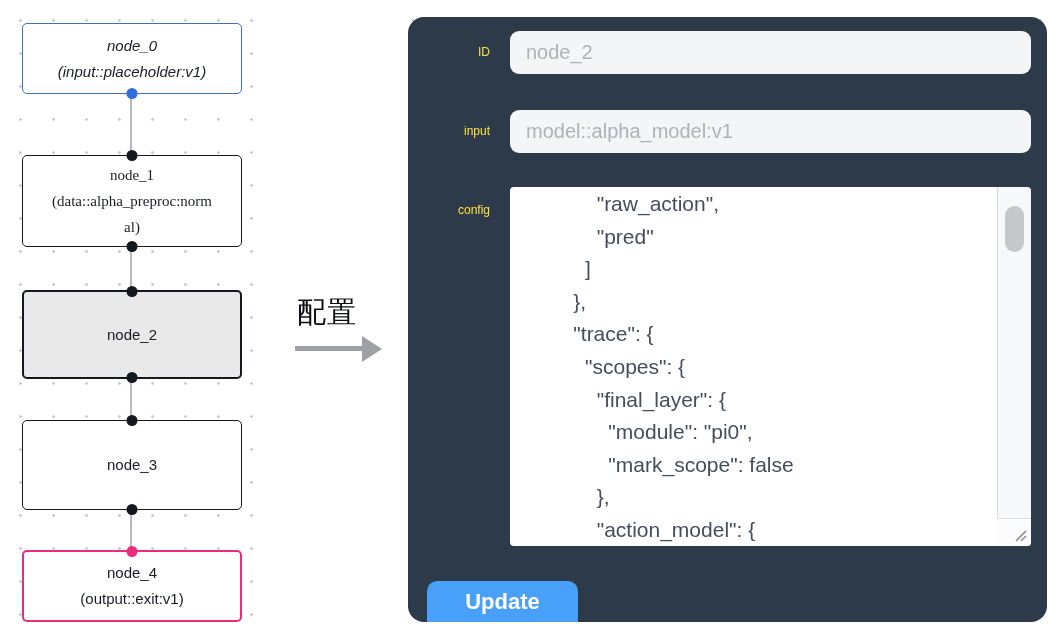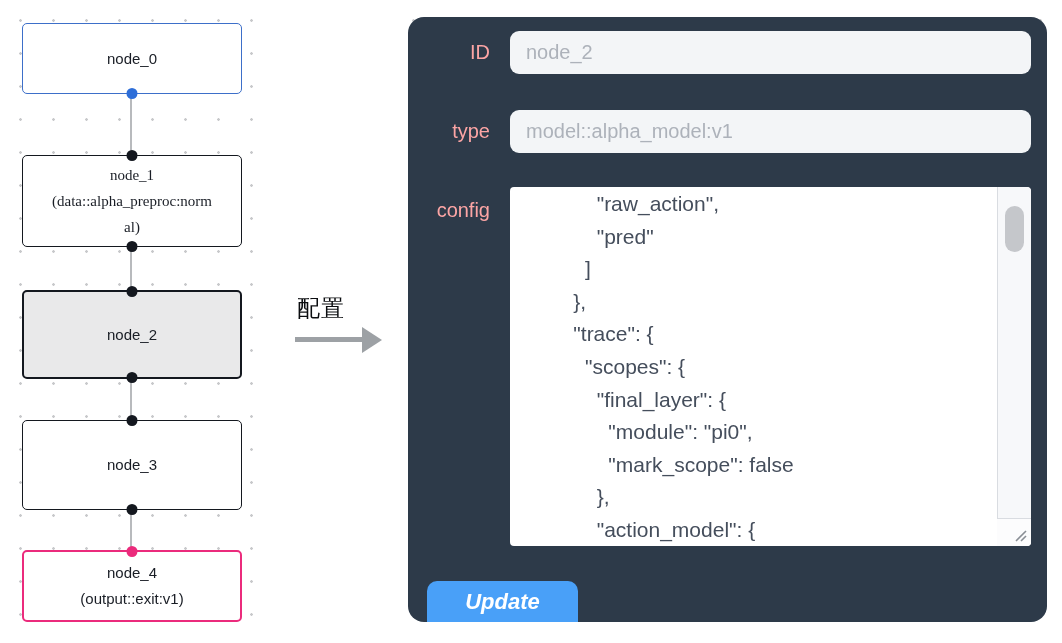--- a/index.html
+++ b/index.html
@@ -27,37 +27,37 @@
 
   .node {
     position:absolute; left:22px; width:220px;
     background:#ffffff; border:1.5px solid #14181f; border-radius:5px;
     display:flex; flex-direction:column; justify-content:center;
     text-align:center; padding:0 26px;
     font-size:15px; line-height:26px; color:#191d25;
     word-break:break-all;
   }
   .node .node-name { word-break:normal; }
-  .node.variant-input    { border-color:#3d6fc9; }
+  .node.variant-input    { border-color:#3d6fc9;font-style:italic; }
   .node.variant-selected { border-width:2px; background:#e9e9ea; }
   .node.variant-output   { border-width:2px; border-color:#eb2b7c; }
 
   .port {
     position:absolute; left:50%; width:11px; height:11px; border-radius:50%;
     transform:translateX(-50%); background:#14181f;
   }
   .port.top    { top:-6px; }
   .port.bottom { bottom:-6px; }
   .port.blue   { background:#2e6ed8; }
   .port.pink   { background:#eb2b7c; }
 
   
   .transition { position:absolute; left:281px; top:293px; width:101px; }
   .transition-label {
-    font-size:23px; color:#0b0d10; margin-left:16px; letter-spacing:1px;
+    font-size:29px; color:#0b0d10; margin-left:16px; letter-spacing:1px;
   }
   .transition-arrow { position:relative; height:26px; margin-top:3px; }
   .transition-arrow .shaft {
     position:absolute; left:14px; right:19px; top:10px; height:5px; background:#9da1a5;
   }
   .transition-arrow .head {
     position:absolute; right:0; top:0; width:0; height:0;
     border-left:20px solid #9da1a5;
     border-top:13px solid transparent;
     border-bottom:13px solid transparent;
@@ -70,21 +70,21 @@
     background:#2d3a49; border-radius:16px;
   }
 
   .panel .row { position:absolute; left:0; width:100%; }
   .row-id   { top:14px;  height:43px; }
   .row-type { top:93px;  height:43px; }
   .row-config { top:170px; height:359px; }
 
   .field-label {
     position:absolute; left:0; top:0; width:82px; text-align:right;
-    color:#fca5a5; font-size:20px; line-height:43px;
+    color:#fde047; font-size:12px; line-height:43px;
   }
   .row-config .field-label { line-height:20px; top:13px; }
 
   .field-input {
     position:absolute; left:102px; top:0; width:521px; height:43px;
     background:#f3f5f7; border:none; outline:none; border-radius:9px;
     color:#adb2ba; font-size:20px; padding:0 16px;
     font-family:"Liberation Sans", sans-serif;
   }
 
@@ -110,37 +110,38 @@
   .config-corner {
     position:absolute; bottom:0; left:-1px; right:0; height:28px;
     border-top:1px solid #d9dce1; background:#fcfcfd;
   }
   .config-corner svg { position:absolute; right:3px; bottom:3px; }
 
   .update-btn {
     position:absolute; left:19px; bottom:0; width:151px; height:41px;
     background:#49a0f8; border:none; border-radius:10px 10px 0 0;
     color:#ffffff; font-size:22px; font-weight:bold;
-    font-family:"Liberation Sans", sans-serif; cursor:pointer;font-style:italic;
+    font-family:"Liberation Sans", sans-serif; cursor:pointer;
   }
 </style>
 </head>
 <body>
 
 <div class="page">
 
   <div class="graph-canvas dots">
 
     <div class="edge" style="top:94px;  height:61px;"></div>
     <div class="edge" style="top:247px; height:43px;"></div>
     <div class="edge" style="top:379px; height:41px;"></div>
     <div class="edge" style="top:510px; height:40px;"></div>
 
     <div class="node variant-input" style="top:23px; height:71px;">
       <div class="node-name">node_0</div>
+      <div class="node-type">(input::placeholder:v1)</div>
       <span class="port bottom blue"></span>
     </div>
 
     <div class="node" style="top:155px; height:92px;font-family:Liberation Serif, serif;">
       <div class="node-name">node_1</div>
       <div class="node-type">(data::alpha_preproc:normal)</div>
       <span class="port top"></span>
       <span class="port bottom"></span>
     </div>
 
@@ -174,21 +175,21 @@
 
   <div class="right-region dots">
     <div class="panel">
 
       <div class="row row-id">
         <label class="field-label">ID</label>
         <input class="field-input" type="text" value="node_2" style="">
       </div>
 
       <div class="row row-type">
-        <label class="field-label">type</label>
+        <label class="field-label">input</label>
         <input class="field-input" type="text" value="model::alpha_model:v1" style="">
       </div>
 
       <div class="row row-config">
         <label class="field-label">config</label>
         <div class="config-box">
           <div class="config-text">        "raw_action",
         "pred"
       ]
     },

